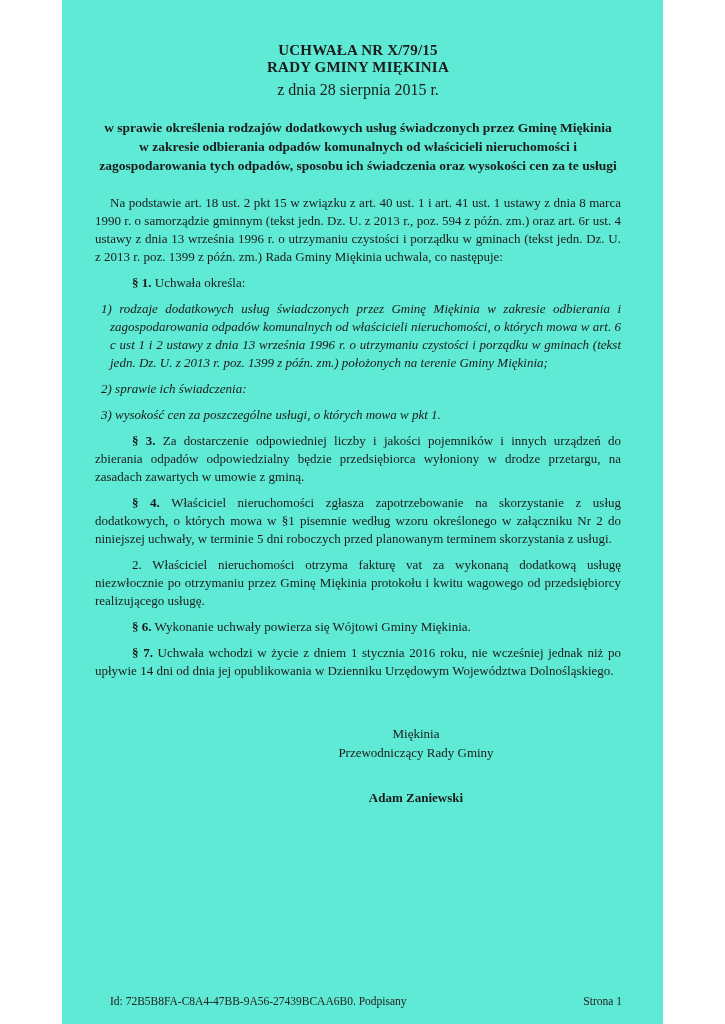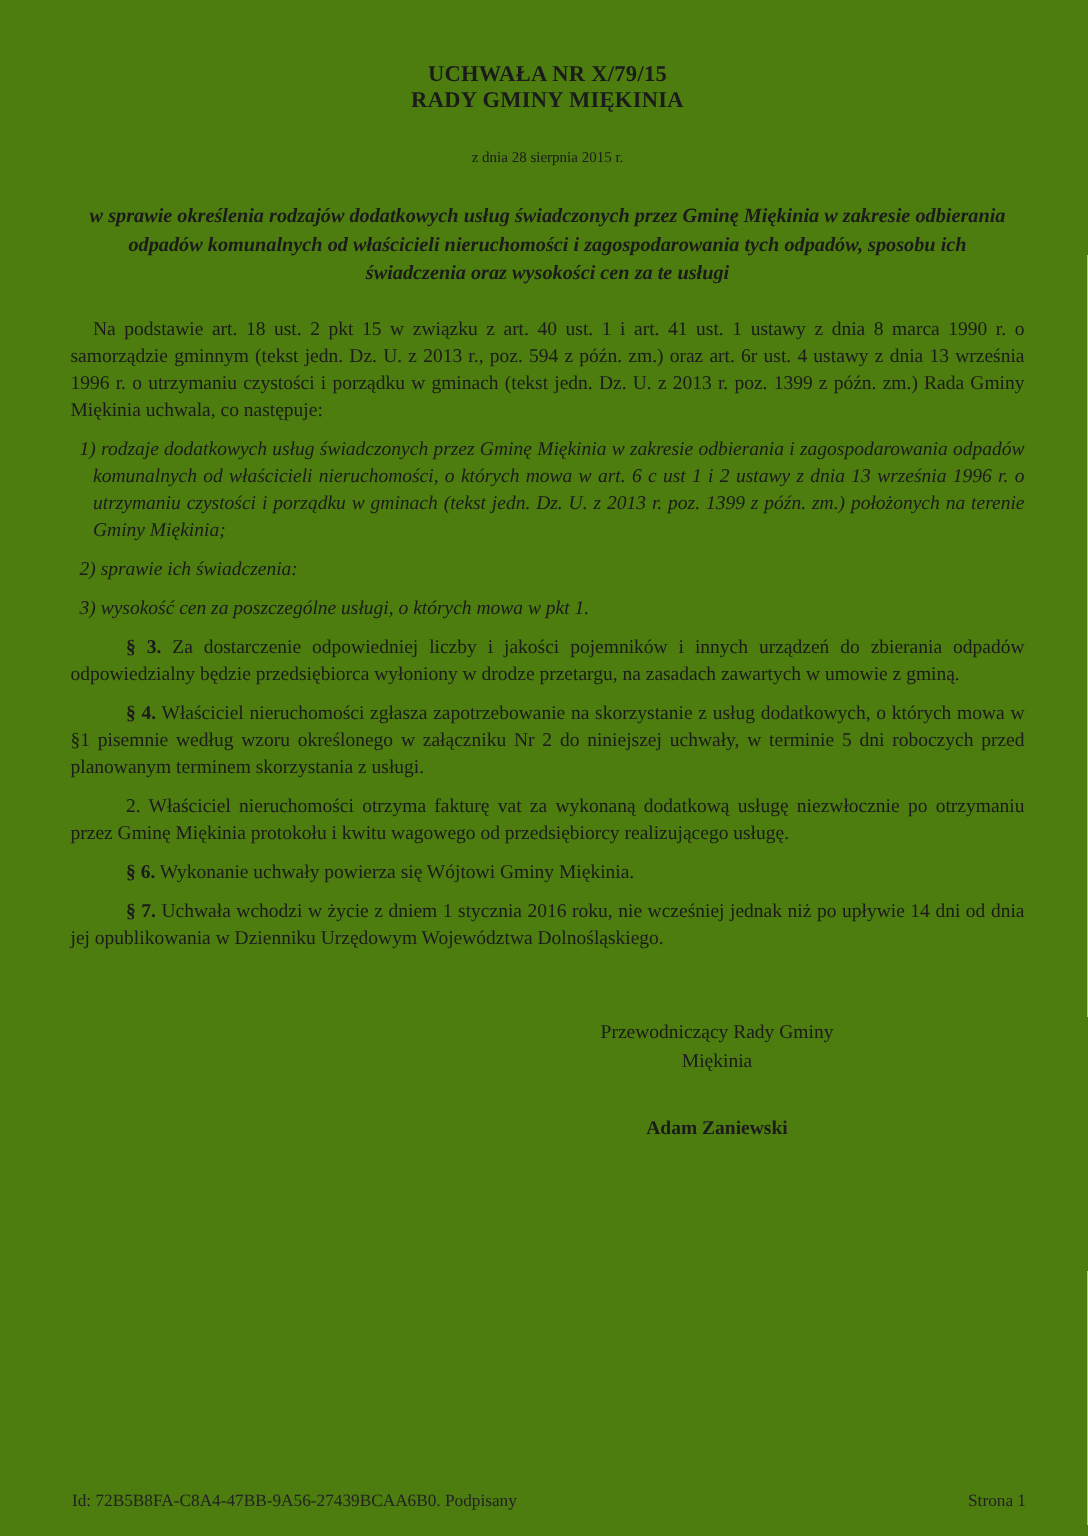--- a/index.html
+++ b/index.html
@@ -2,51 +2,50 @@
 <html lang="pl"><head>
 <meta charset="utf-8">
 <style>
   html, body {
     margin: 0;
     padding: 0;
     background: #ffffff;
   }
   .page {
     position: relative;
-    width: 725px;
+    width: 601px;
     height: 1024px;
     margin: 0 auto;
-    background: #4d7c0f;
+    background: #5eead4;
     color: #1b1b1b;
     font-family: "Liberation Serif", "DejaVu Serif", serif;
     font-size: 13px;
     line-height: 18px;
     box-sizing: border-box;
-    padding: 42px 42px 0 47px;
+    padding: 42px 42px 0 33px;
     overflow: hidden;
   }
   .doc-header { text-align: center; }
   .title-line {
     font-weight: bold;
     font-size: 15px;
     line-height: 17px;
     letter-spacing: 0.2px;
   }
   .date-line {
-    margin-top: 21px;
-    font-size: 10px;
+    margin-top: 5px;
+    font-size: 16px;
     line-height: 18px;
   }
   .subject-line {
     margin-top: 19px;
     font-weight: bold;
     font-size: 13.5px;
     line-height: 19px;
     padding: 0 4px;
-    font-style: italic;
   }
   p { margin: 0; }
   .body-par {
     text-align: justify;
     margin-top: 8px;
   }
   .preamble {
     margin-top: 19px;
     text-indent: 15px;
   }
@@ -92,42 +91,43 @@
 
   <div class="doc-header">
     <div class="title-line">UCHWAŁA NR X/79/15</div>
     <div class="title-line">RADY GMINY MIĘKINIA</div>
     <div class="date-line">z dnia 28 sierpnia 2015 r.</div>
     <div class="subject-line">w sprawie określenia rodzajów dodatkowych usług świadczonych przez Gminę Miękinia w zakresie odbierania odpadów komunalnych od właścicieli nieruchomości i zagospodarowania tych odpadów, sposobu ich świadczenia oraz wysokości cen za te usługi</div>
   </div>
 
   <p class="body-par preamble">Na podstawie art. 18 ust. 2 pkt 15 w związku z art. 40 ust. 1 i art. 41 ust. 1 ustawy z dnia 8 marca 1990 r. o samorządzie gminnym (tekst jedn. Dz. U. z 2013 r., poz. 594 z późn. zm.) oraz art. 6r ust. 4 ustawy z dnia 13 września 1996 r. o utrzymaniu czystości i porządku w gminach (tekst jedn. Dz. U. z 2013 r. poz. 1399 z późn. zm.) Rada Gminy Miękinia uchwala, co następuje:</p>
 
+  <p class="body-par section-par"><span class="sec-label">§ 1.</span> <span>Uchwała określa:</span></p>
 
   <div>
     <p class="list-item"><span>1)</span> <span>rodzaje dodatkowych usług świadczonych przez Gminę Miękinia w zakresie odbierania i zagospodarowania odpadów komunalnych od właścicieli nieruchomości, o których mowa w art. 6 c ust 1 i 2 ustawy z dnia 13 września 1996 r. o utrzymaniu czystości i porządku w gminach (tekst jedn. Dz. U. z 2013 r. poz. 1399 z późn. zm.) położonych na terenie Gminy Miękinia;</span></p>
     <p class="list-item"><span>2)</span> <span>sprawie ich świadczenia:</span></p>
     <p class="list-item"><span>3)</span> <span>wysokość cen za poszczególne usługi, o których mowa w pkt 1.</span></p>
   </div>
 
 
   <p class="body-par section-par"><span class="sec-label">§ 3.</span> <span>Za dostarczenie odpowiedniej liczby i jakości pojemników i innych urządzeń do zbierania odpadów odpowiedzialny będzie przedsiębiorca wyłoniony w drodze przetargu, na zasadach zawartych w umowie z gminą.</span></p>
 
   <p class="body-par section-par"><span class="sec-label">§ 4.</span> <span>Właściciel nieruchomości zgłasza zapotrzebowanie na skorzystanie z usług dodatkowych, o których mowa w §1 pisemnie według wzoru określonego w załączniku Nr 2 do niniejszej uchwały, w terminie 5 dni roboczych przed planowanym terminem skorzystania z usługi.</span></p>
 
 
   <p class="body-par section-par"><span>2.</span> <span class="italic">Właściciel nieruchomości otrzyma fakturę vat za wykonaną dodatkową usługę niezwłocznie po otrzymaniu</span> <span>przez Gminę Miękinia protokołu i kwitu wagowego od przedsiębiorcy realizującego usługę.</span></p>
 
   <p class="body-par section-par"><span class="sec-label">§ 6.</span> <span>Wykonanie uchwały powierza się Wójtowi Gminy Miękinia.</span></p>
 
   <p class="body-par section-par"><span class="sec-label">§ 7.</span> <span>Uchwała wchodzi w życie z dniem 1 stycznia 2016 roku, nie wcześniej jednak niż po upływie 14 dni od dnia jej opublikowania w Dzienniku Urzędowym Województwa Dolnośląskiego.</span></p>
 
   <div class="signature-block">
+    <div>Miękinia</div>
     <div>Przewodniczący Rady Gminy</div>
-    <div>Miękinia</div>
     <div class="signature-name">Adam Zaniewski</div>
   </div>
 
   <div class="page-footer">
     <span>Id: 72B5B8FA-C8A4-47BB-9A56-27439BCAA6B0. Podpisany</span>
     <span>Strona 1</span>
   </div>
 
 </div>
 

